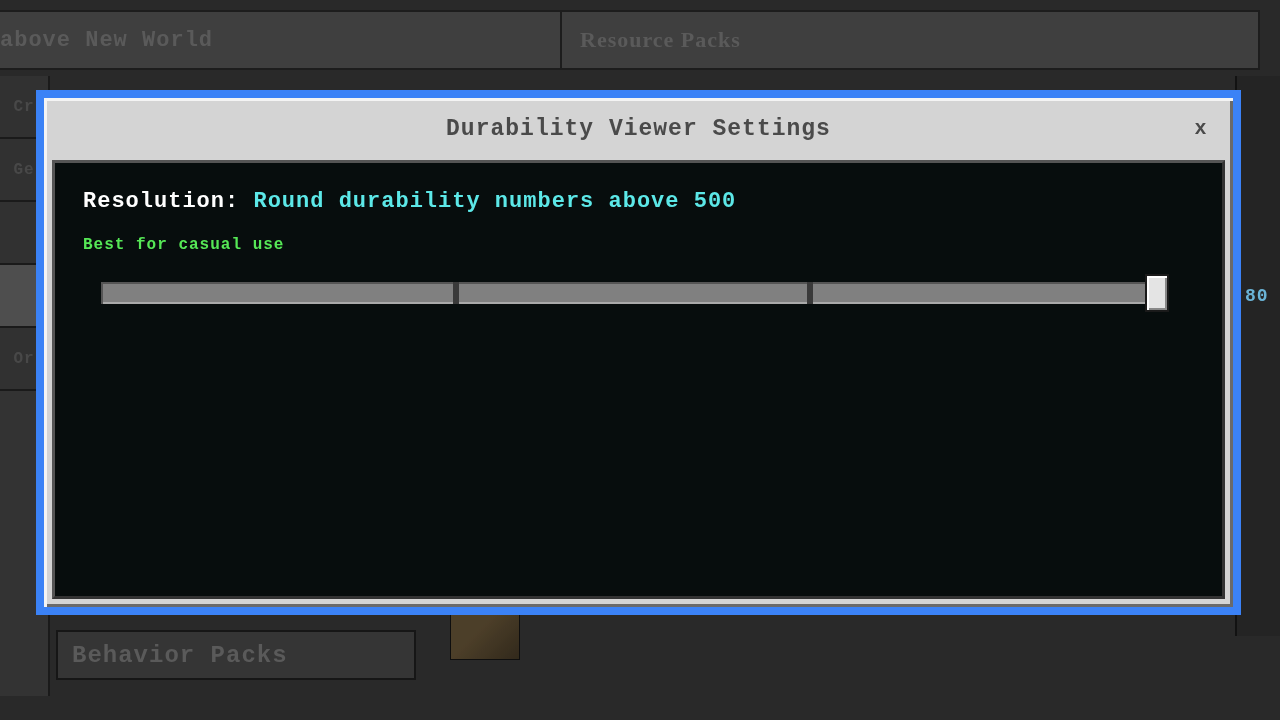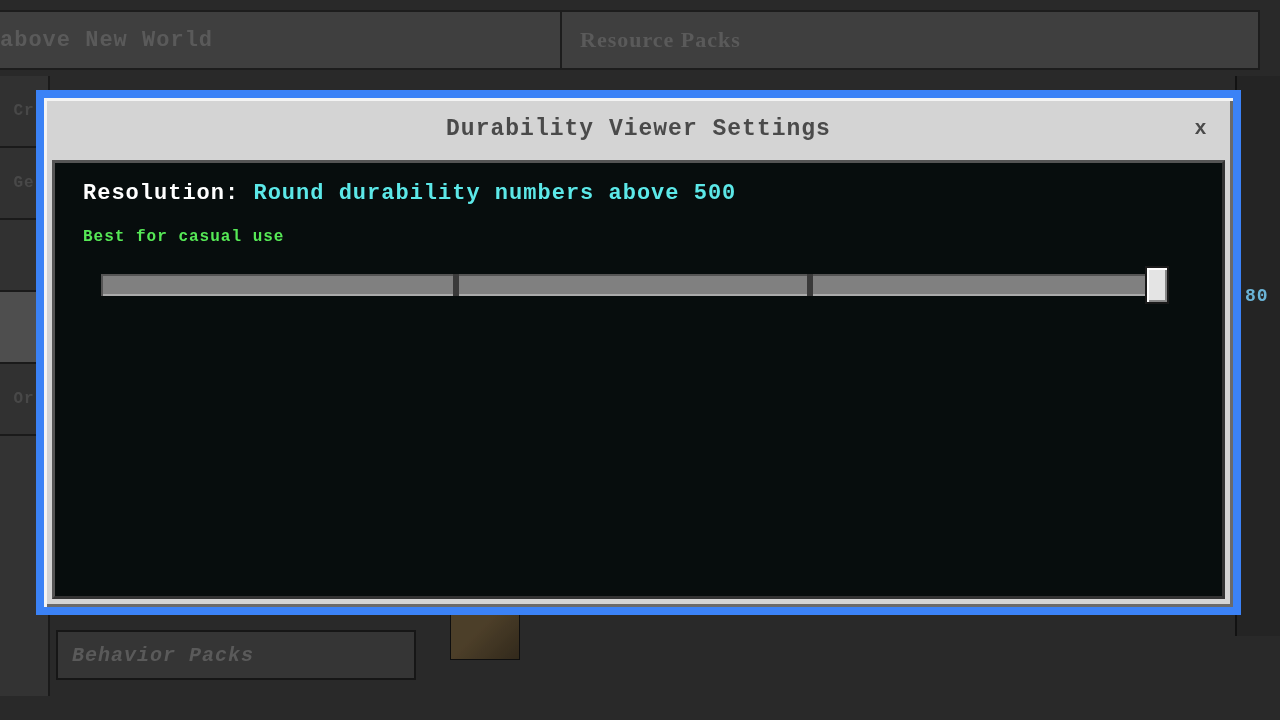--- a/index.html
+++ b/index.html
@@ -36,42 +36,42 @@
   .bg-tab-left { left: -20px; width: 640px; }
   .bg-tab-right { left: 560px; width: 700px; font-family: Liberation Serif, serif; }
   .bg-left-col {
     position: absolute;
     left: 0; top: 76px; width: 50px; height: 620px;
     background: #3c3c3c;
     border-right: 2px solid #1e1e1e;
     display: flex; flex-direction: column;
   }
   .bg-left-cell {
-    height: 72px;
+    height: 63px;
     border-bottom: 2px solid #1e1e1e;
     background: #3a3a3a;
     color: #555;
     font-size: 16px;
     display:flex; align-items:center; justify-content:center;
   }
   .bg-left-cell.sel { background: #5c5c5c; color:#777; }
   .bg-right-panel {
     position: absolute;
     right: -10px; top: 76px; width: 55px; height: 560px;
     background: #2a2a2a;
     border-left: 2px solid #151515;
   }
   .bg-bottom-btn {
     position:absolute; left:56px; top:630px;
     width: 360px; height: 50px;
     background:#3e3e3e;
     border: 2px solid #1a1a1a;
     color:#6a6a6a;
-    font-size:20px;
-    display:flex; align-items:center; padding-left:14px;font-style:italic;
+    font-size:24px;
+    display:flex; align-items:center; padding-left:14px;
   }
   .bg-bottom-text {
     position:absolute; left:450px; top:665px;
     width: 820px;
     color:#8a8a8a;
     font-size:18px;
   }
   .bg-icon {
     position:absolute; left:450px; top:610px;
     width:70px; height:50px;
@@ -108,21 +108,21 @@
     border: none;
   }
   .modal-body {
     flex: 1;
     margin: 0 8px 8px 8px;
     background: #070d0d;
     border-top: 3px solid #555;
     border-left: 3px solid #555;
     border-right: 3px solid #333;
     border-bottom: 3px solid #333;
-    padding: 18px 28px;
+    padding: 26px 28px;
     color: #fff;
     position: relative;
   }
   .setting-label {
     font-size: 22px;
     color: #ffffff;
     display: inline;
   }
   .setting-value {
     font-size: 22px;

